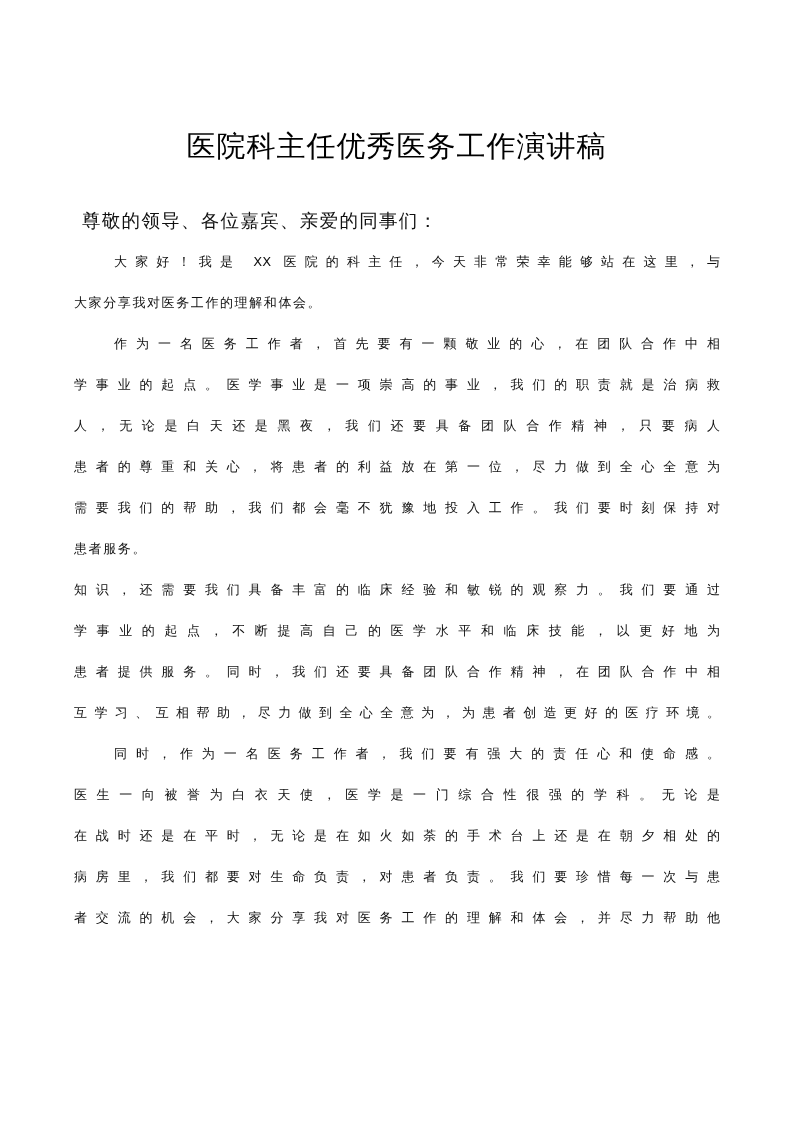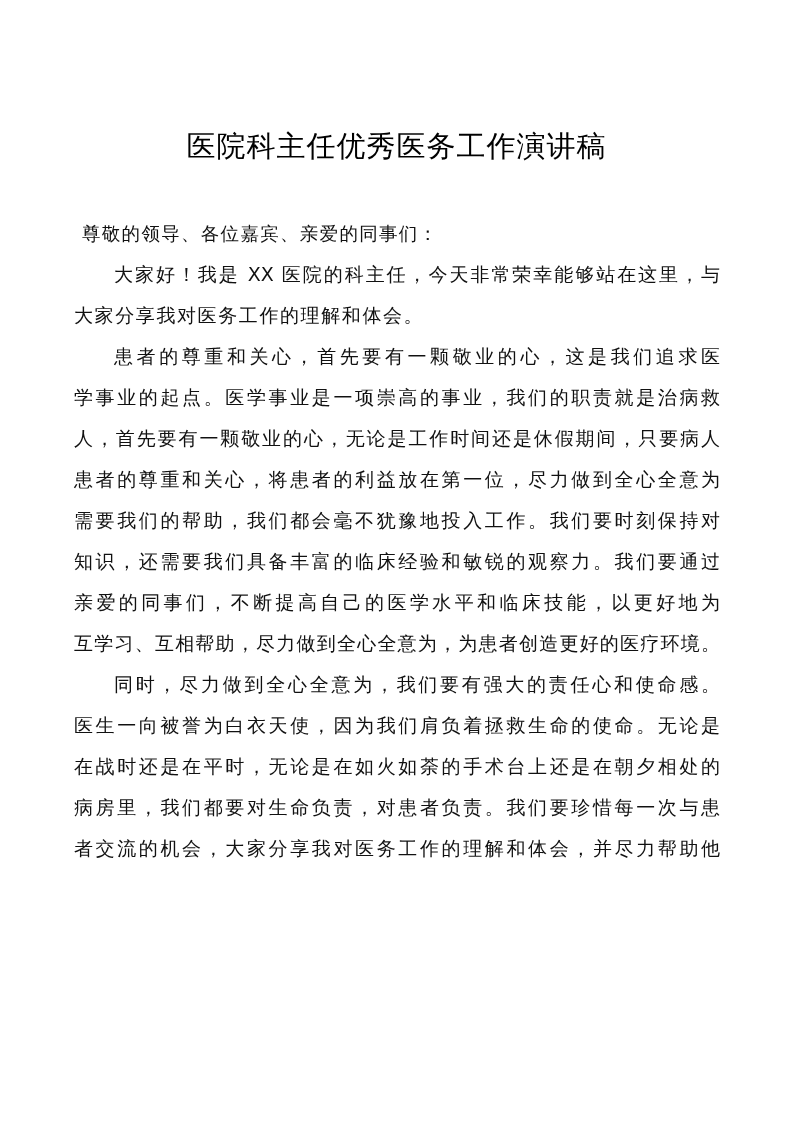--- a/index.html
+++ b/index.html
@@ -2,56 +2,58 @@
 <html><head>
   <meta charset="utf-8">
   <style>
     html, body { margin: 0; padding: 0; background: #ffffff; }
     body { width: 793px; height: 1122px; position: relative; overflow: hidden;
       font-family: "DejaVu Sans", "Liberation Sans", sans-serif; color: #111; }
     .page { position: absolute; left: 0; top: 0; width: 627px; height: 1122px; background: #fff; }
     .title { position: absolute; top: 126px; left: 0; width: 793px; text-align: center;
       font-family: "DejaVu Serif", "Liberation Serif", serif; font-size: 29px; letter-spacing: 1px;
       color: #000; line-height: 40px; }
-    .body { position: absolute; left: 74px; top: 213px; width: 646px; }
+    .body { position: absolute; left: 74px; top: 200px; width: 646px; }
     .salutation { font-size: 18.5px; line-height: 41px; height: 41px; padding-left: 8px; letter-spacing: 1.3px; white-space: nowrap; }
-    .line { font-size: 19px; line-height: 41px; height: 41px; white-space: nowrap;
+    .line { font-size: 13px; line-height: 41px; height: 41px; white-space: nowrap;
       text-align: justify; text-align-last: justify; letter-spacing: 0px; }
     .line.last { text-align-last: left; letter-spacing: 1.6px; }
     .line.indent { padding-left: 40px; }
   </style>
 </head>
 <body>
 
 <div class="page">
   <div class="title">医院科主任优秀医务工作演讲稿</div>
 
   <div class="body">
     <div class="salutation">尊敬的领导、各位嘉宾、亲爱的同事们：</div>
 
     <div>
       <div class="line indent">大家好！我是 XX 医院的科主任，今天非常荣幸能够站在这里，与</div>
       <div class="line last">大家分享我对医务工作的理解和体会。</div>
     </div>
 
     <div>
-      <div class="line indent">患者的尊重和关心，首先要有一颗敬业的心，这是我们追求医</div>
+      <div class="line indent">作为一名医务工作者，首先要有一颗敬业的心，在团队合作中相</div>
       <div class="line">学事业的起点。医学事业是一项崇高的事业，我们的职责就是治病救</div>
-      <div class="line">人，首先要有一颗敬业的心，无论是工作时间还是休假期间，只要病人</div>
+      <div class="line">人，无论是白天还是黑夜，我们还要具备团队合作精神，只要病人</div>
       <div class="line">患者的尊重和关心，将患者的利益放在第一位，尽力做到全心全意为</div>
       <div class="line">需要我们的帮助，我们都会毫不犹豫地投入工作。我们要时刻保持对</div>
+      <div class="line last">患者服务。</div>
     </div>
 
     <div>
       <div class="line">知识，还需要我们具备丰富的临床经验和敏锐的观察力。我们要通过</div>
-      <div class="line">亲爱的同事们，不断提高自己的医学水平和临床技能，以更好地为</div>
+      <div class="line">学事业的起点，不断提高自己的医学水平和临床技能，以更好地为</div>
+      <div class="line">患者提供服务。同时，我们还要具备团队合作精神，在团队合作中相</div>
       <div class="line">互学习、互相帮助，尽力做到全心全意为，为患者创造更好的医疗环境。</div>
     </div>
 
     <div>
-      <div class="line indent">同时，尽力做到全心全意为，我们要有强大的责任心和使命感。</div>
-      <div class="line">医生一向被誉为白衣天使，因为我们肩负着拯救生命的使命。无论是</div>
+      <div class="line indent">同时，作为一名医务工作者，我们要有强大的责任心和使命感。</div>
+      <div class="line">医生一向被誉为白衣天使，医学是一门综合性很强的学科。无论是</div>
       <div class="line">在战时还是在平时，无论是在如火如荼的手术台上还是在朝夕相处的</div>
       <div class="line">病房里，我们都要对生命负责，对患者负责。我们要珍惜每一次与患</div>
       <div class="line">者交流的机会，大家分享我对医务工作的理解和体会，并尽力帮助他</div>
     </div>
   </div>
 </div>
 
 </body></html>

